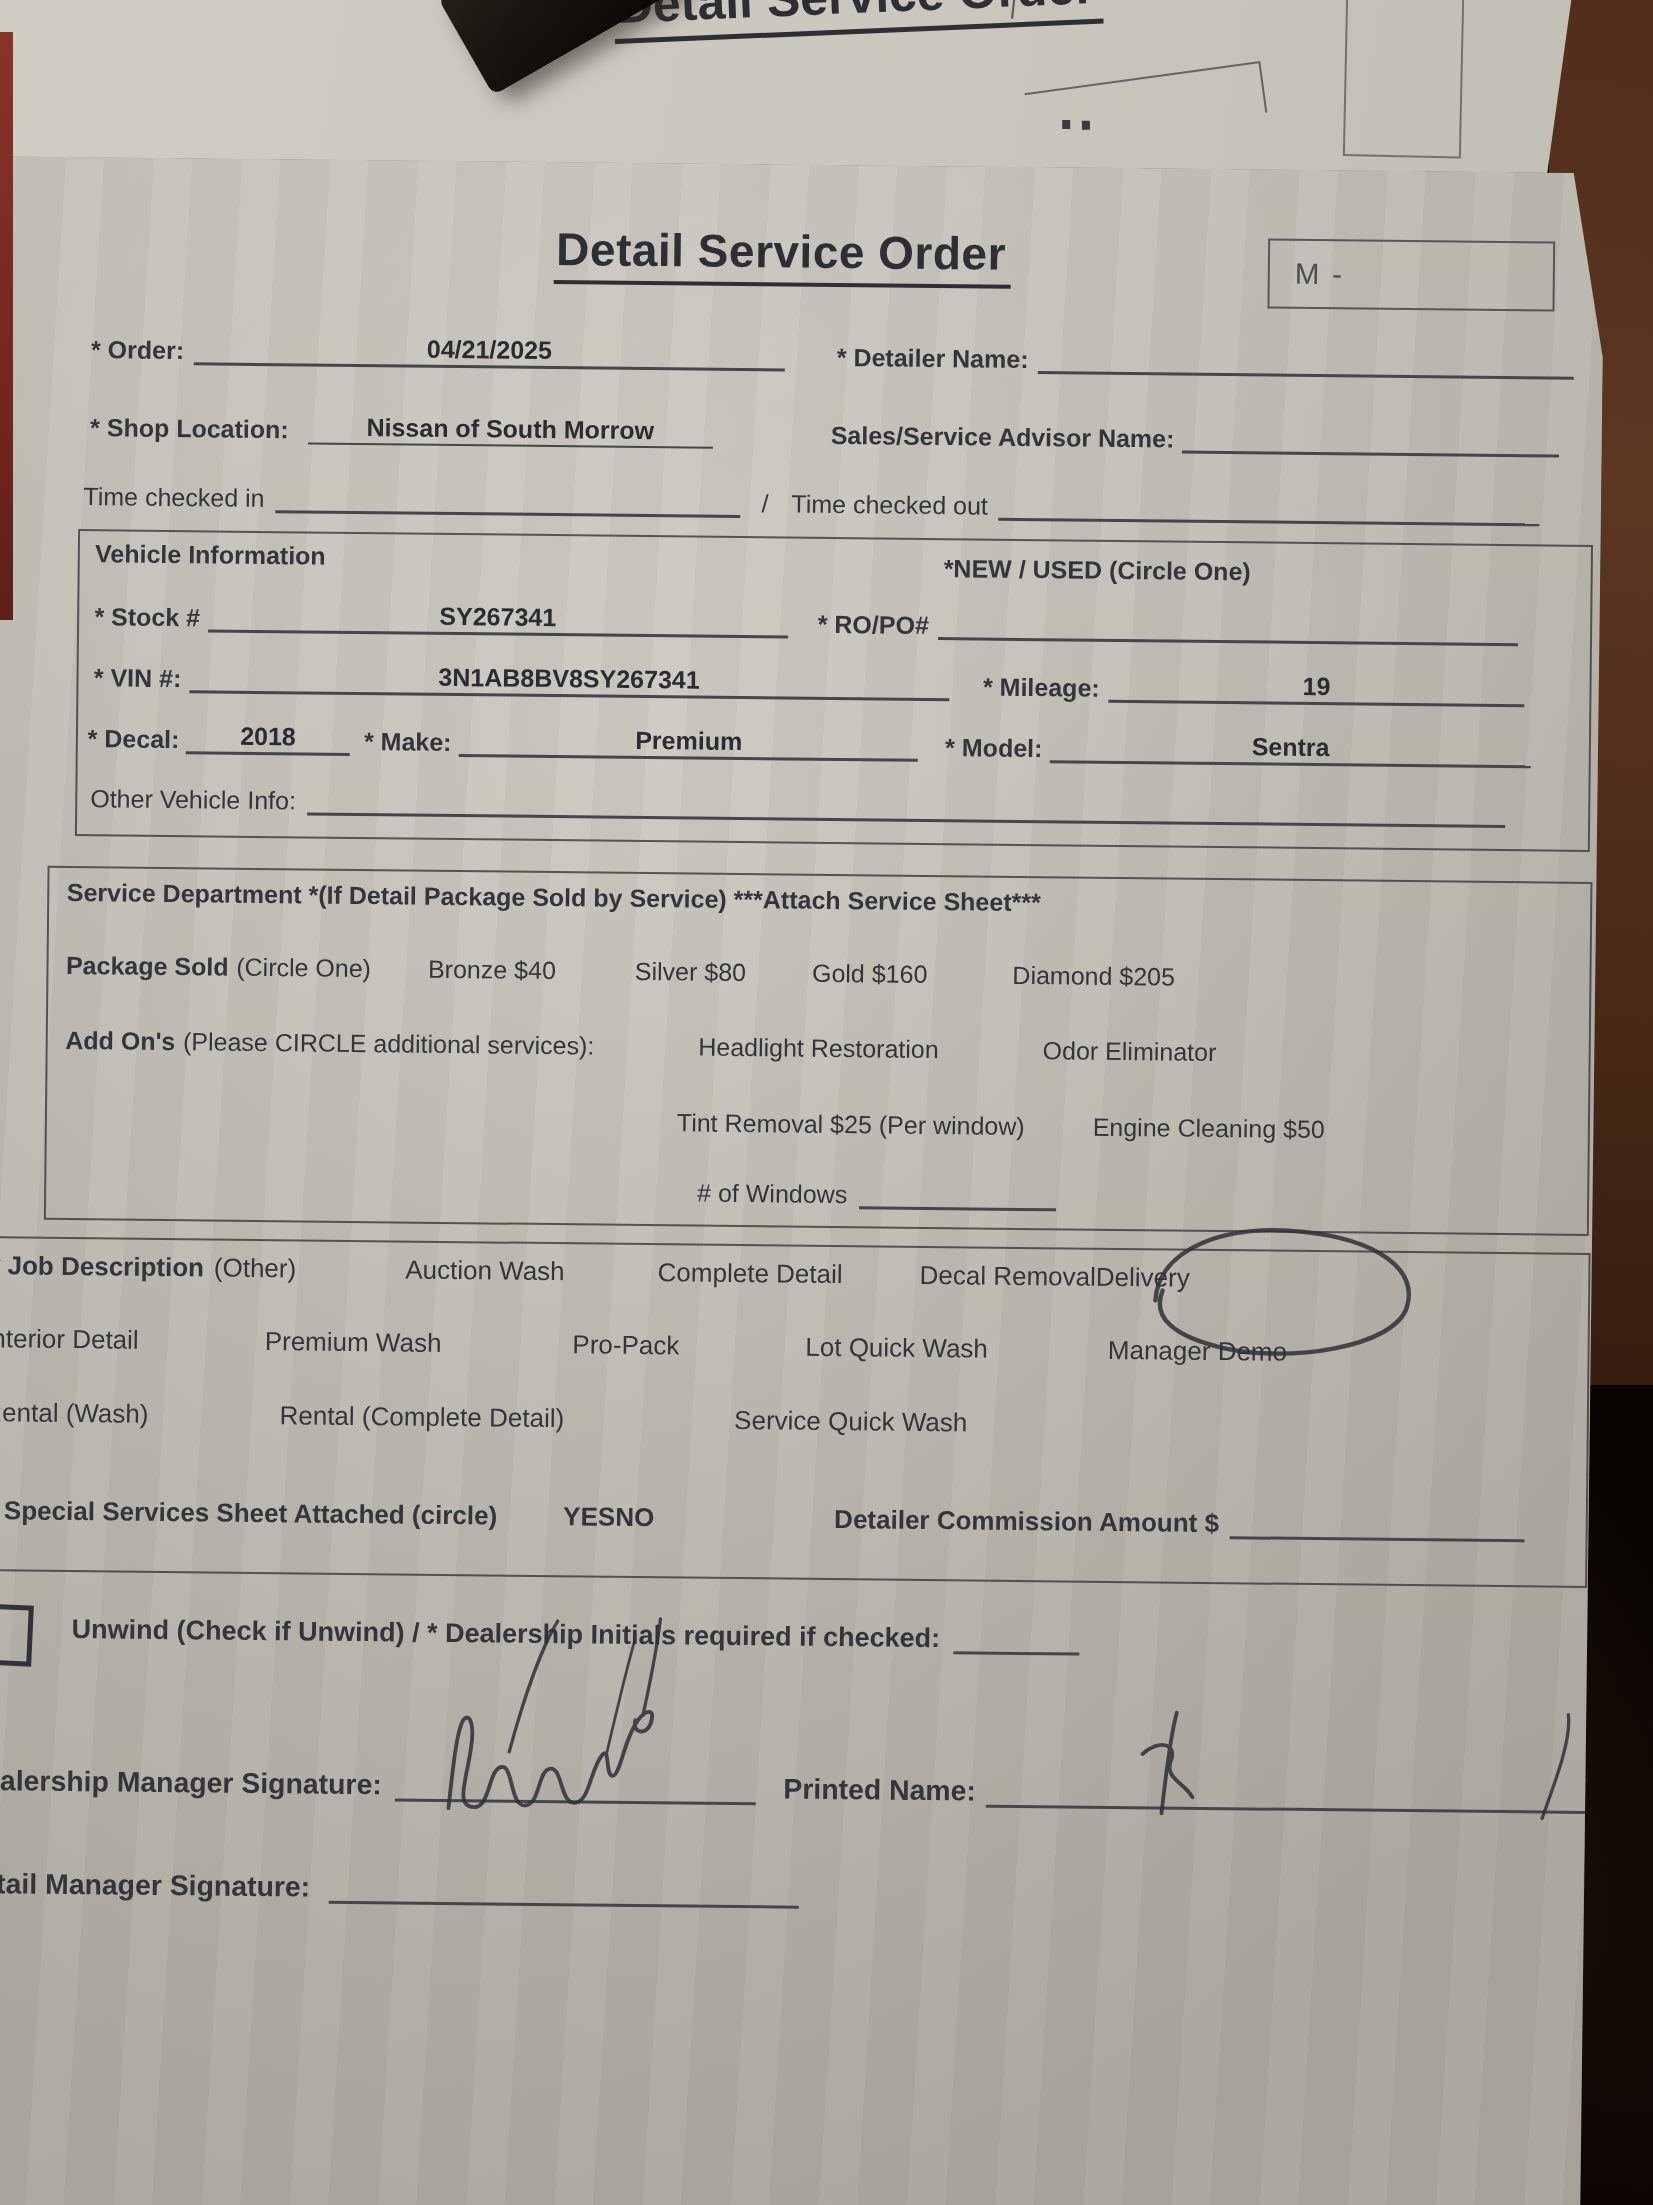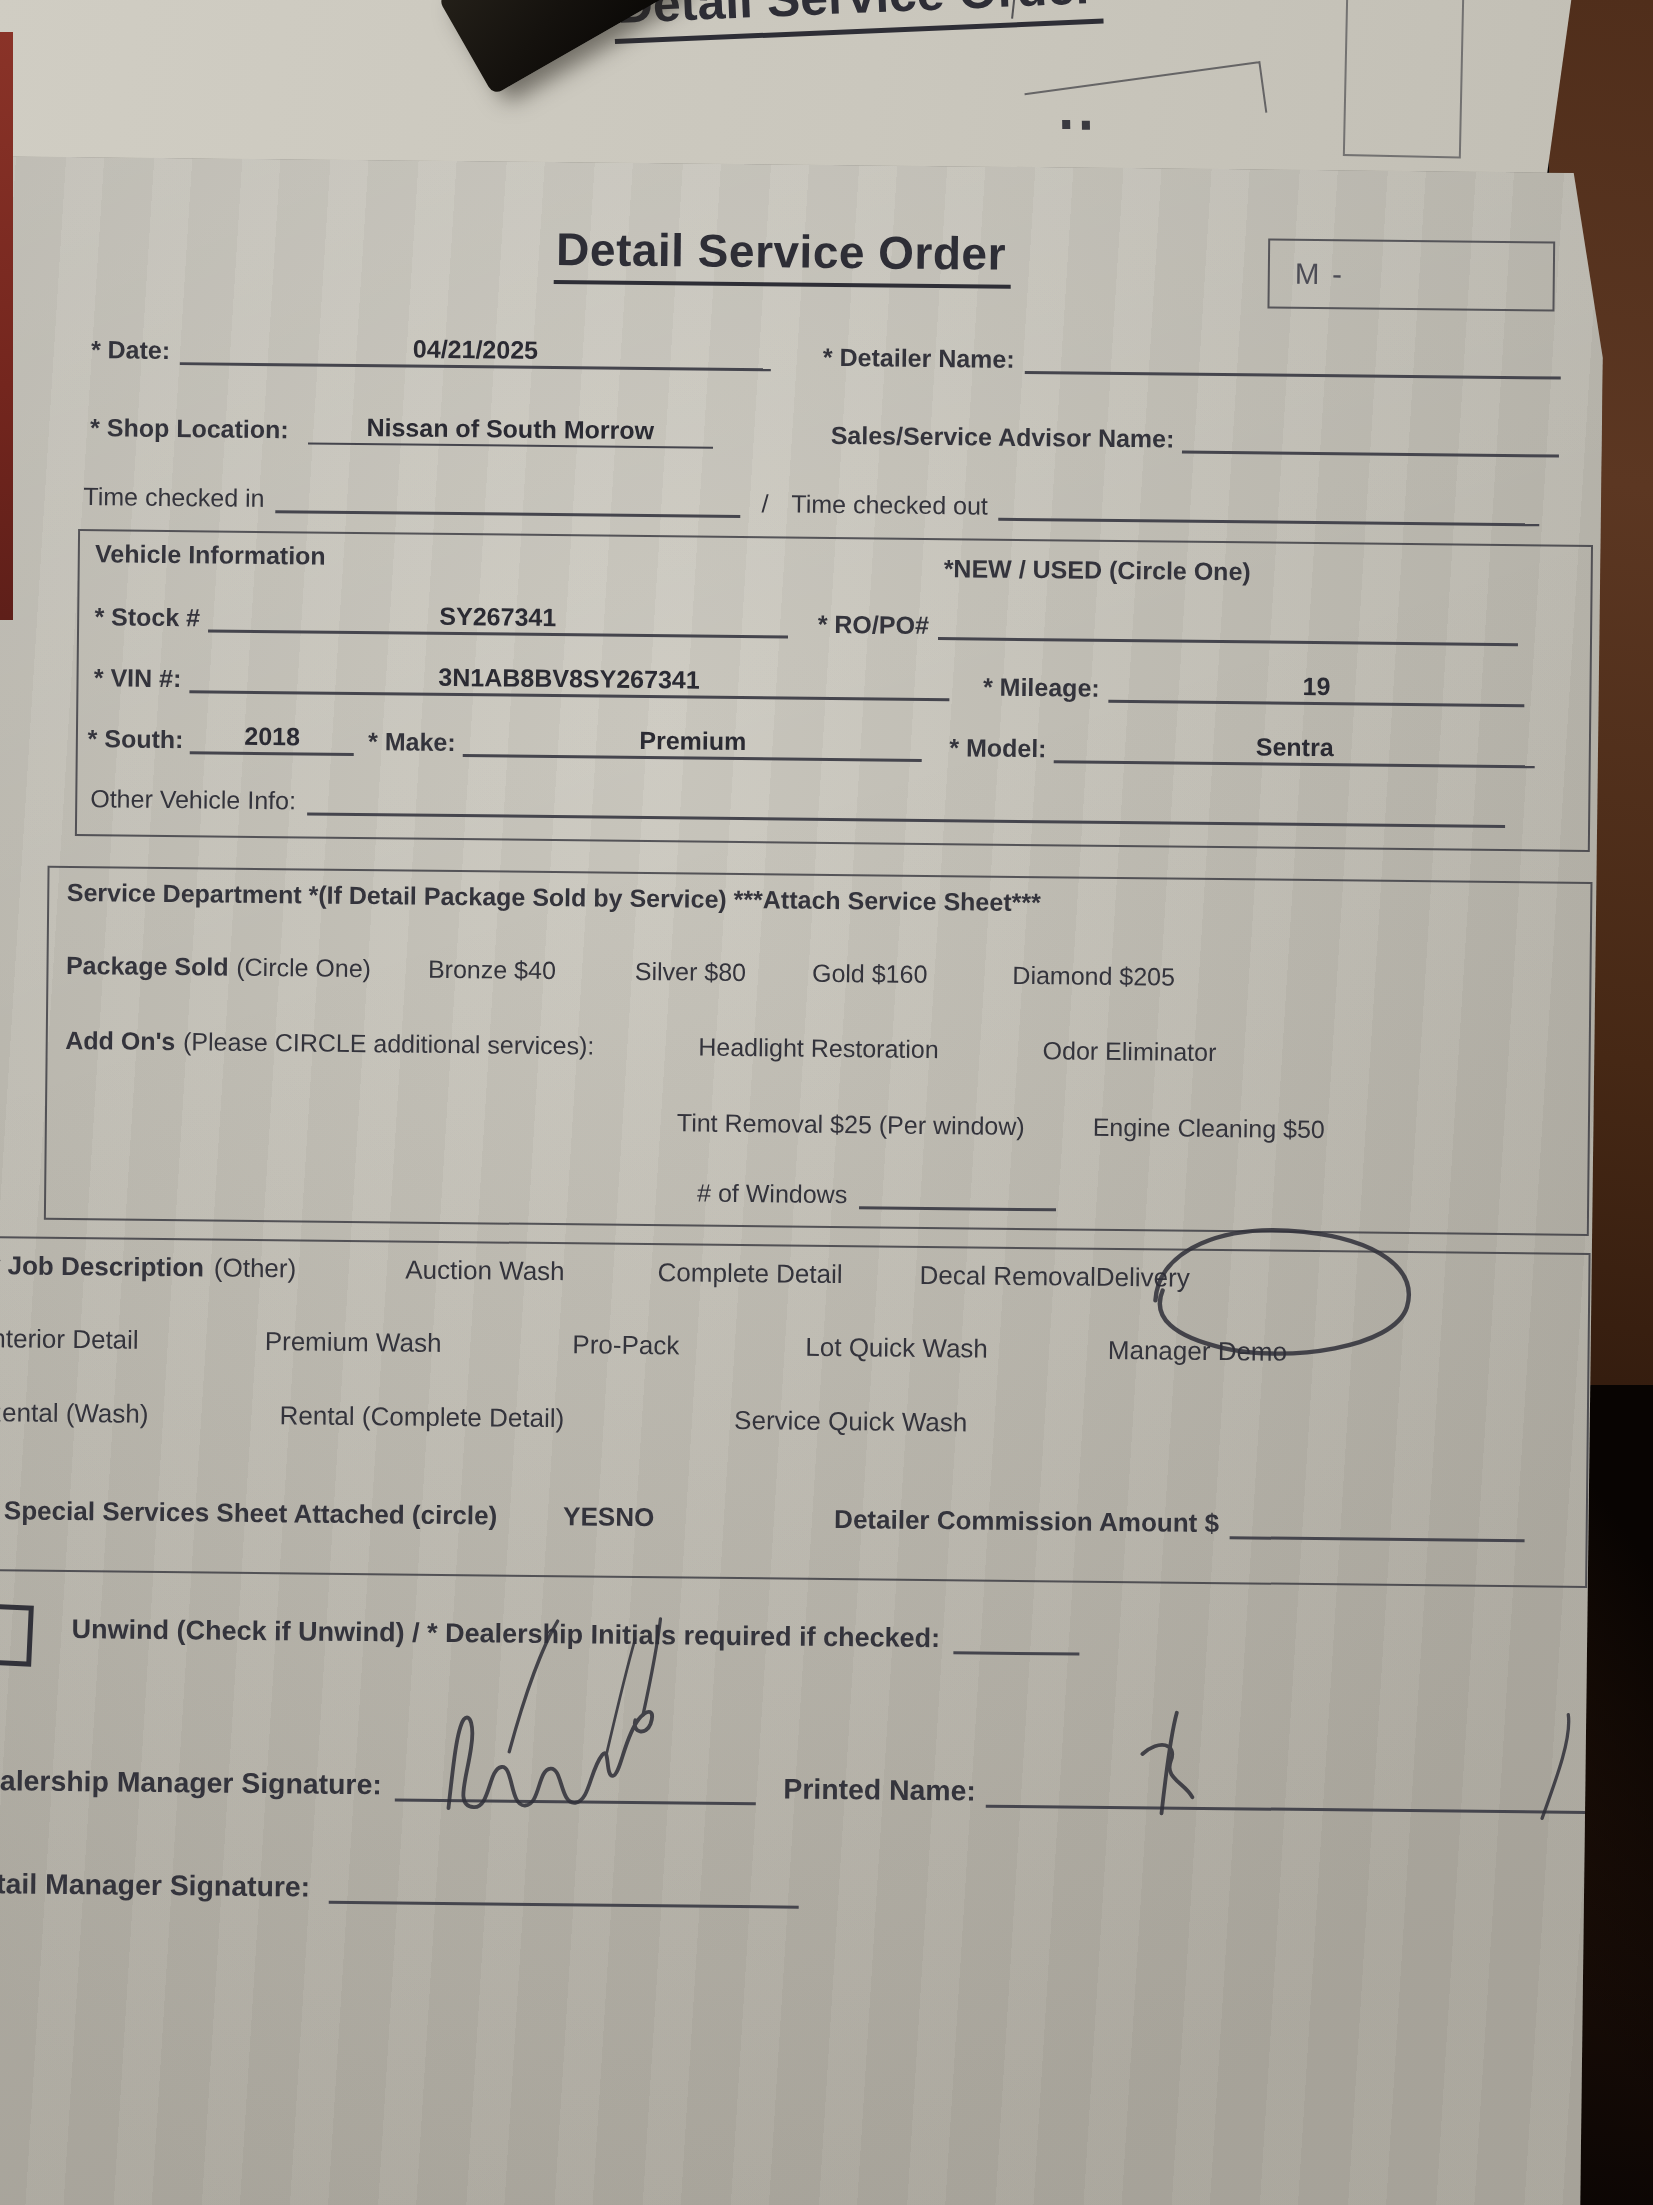--- a/index.html
+++ b/index.html
@@ -91,21 +91,21 @@
   <div class="paper">
 
     <div class="row" style="left:577px;top:60px;">
       <span class="ftitle">Detail Service Order</span>
     </div>
     <div class="mbox" style="left:1291px;top:69px;">
       <span>M -</span>
     </div>
 
     <div class="row" style="left:115px;top:174px;">
-      <span class="b">* Date:</span>
+      <span class="b">* Order:</span>
       <span class="fill" style="width:591px;margin-left:9.8px;">
         <span>04/21/2025</span>
       </span>
       <span class="b" style="margin-left:52px;">* Detailer Name:</span>
       <span class="fill" style="width:536px;margin-left:9.8px;"></span>
     </div>
 
     <div class="row" style="left:115px;top:252px;">
       <span class="b">* Shop Location:</span>
       <span class="fill" style="width:405px;margin-left:19px;border-bottom-width:2.7px;">
@@ -142,21 +142,21 @@
         <span class="b">* VIN #:</span>
         <span class="fill" style="width:760px;margin-left:7.7px;">
           <span>3N1AB8BV8SY267341</span>
         </span>
         <span class="b" style="margin-left:34px;">* Mileage:</span>
         <span class="fill" style="width:416px;margin-left:8.8px;">
           <span>19</span>
         </span>
       </div>
       <div class="row" style="left:9.8px;top:189px;">
-        <span class="b">* South:</span>
+        <span class="b">* Decal:</span>
         <span class="fill" style="width:164px;margin-left:6.6px;">
           <span>2018</span>
         </span>
         <span class="b" style="margin-left:14px;">* Make:</span>
         <span class="fill" style="width:459px;margin-left:7.7px;">
           <span>Premium</span>
         </span>
         <span class="b" style="margin-left:27px;">* Model:</span>
         <span class="fill" style="width:481px;margin-left:7.7px;">
           <span>Sentra</span>

